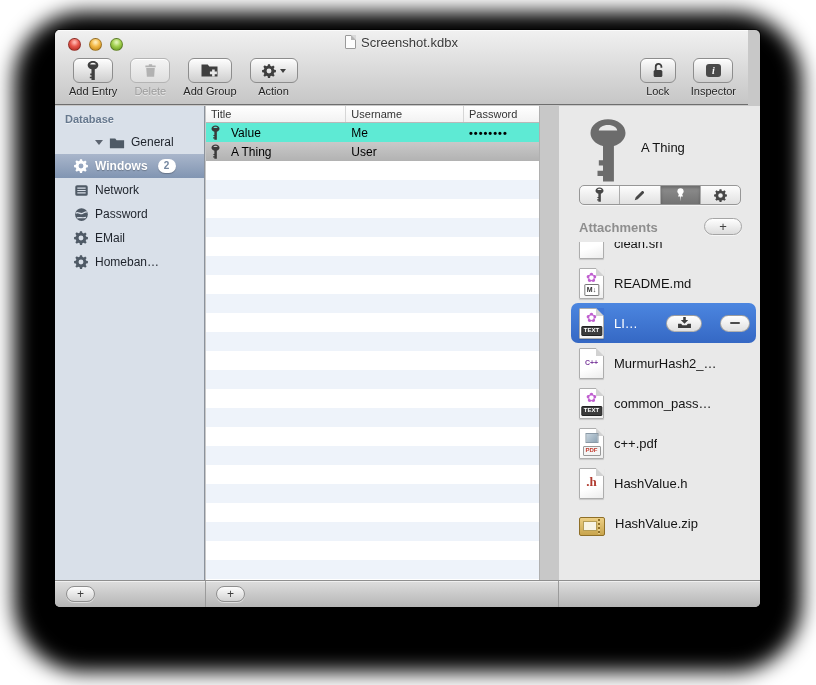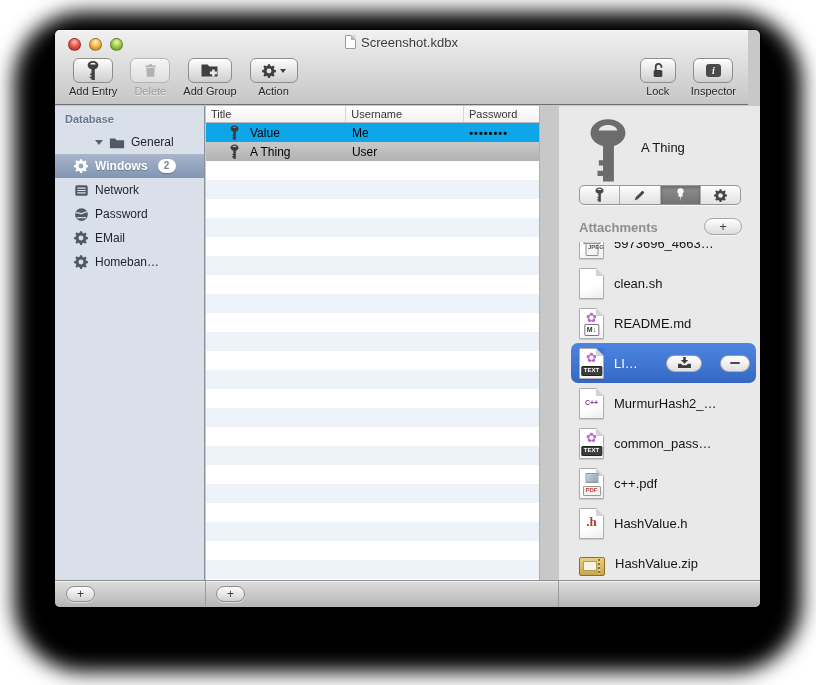--- a/index.html
+++ b/index.html
@@ -53,30 +53,30 @@
        border-top:5px solid #5c6470;margin-left:8px;}
   .sb-child{padding-left:18px;}
   .sb-ic{color:#4f5a66;display:flex;align-items:center;justify-content:center;width:16px;flex:0 0 16px;}
   .sb-row.selected{background:linear-gradient(#a9b6cb,#8195b2);color:#fff;font-weight:bold;
                    text-shadow:0 1px 1px rgba(0,0,0,.25);}
   .sb-row.selected .sb-ic{color:#fff;}
   .badge{margin-left:4px;background:#fff;border-radius:9px;min-width:18px;height:14px;line-height:14px;
          text-align:center;font-size:10px;font-weight:bold;color:#73869f;padding:0 4px;
          text-shadow:none;box-shadow:0 1px 1px rgba(0,0,0,.25);}
 
-  .main{position:absolute;left:151px;top:0;bottom:0;width:334px;background:#0ea5e9;
+  .main{position:absolute;left:151px;top:0;bottom:0;width:334px;background:#5eead4;
         border-right:1px solid #b0b0b0;}
   .thead{height:17px;display:flex;border-bottom:1px solid #b9b9b9;background:linear-gradient(#fff,#f2f2f2);
          font-size:11px;color:#333;}
   .th{display:flex;align-items:center;padding-left:5px;border-right:1px solid #d6d6d6;}
   .c1{width:148px}.c2{width:124px}.c3{width:79px;border-right:none}
   .trow{height:19px;display:flex;align-items:center;font-size:12px;color:#000;}
   .trow.selected{background:linear-gradient(#c9c9c9,#b2b2b2);}
   .td{display:flex;align-items:center;padding-left:5px;overflow:hidden;white-space:nowrap;}
-  .td.first{padding-left:24px;gap:10px;}
+  .td.first{padding-left:5px;gap:10px;}
   .row-key{color:#3a3a3a;flex:0 0 10px;display:flex;}
   .dots{font-weight:bold;letter-spacing:1px;font-size:11px;}
   .stripes{position:absolute;top:55px;bottom:0;left:0;right:0;
            background:repeating-linear-gradient(to bottom,#fff 0 19px,#eef3fa 19px 38px);}
 
   
   .inspector{position:absolute;left:504px;top:0;right:0;bottom:0;background:#e9e9e9;overflow:hidden;}
   .insp-key{position:absolute;left:26px;top:11px;color:#6c6c6c;}
   .insp-title{position:absolute;left:82px;top:34px;font-size:13px;color:#111;}
   .seg{position:absolute;left:20px;top:79px;width:162px;height:20px;display:flex;
@@ -373,27 +373,20 @@
                 <use href="#i-gear"></use>
               </svg>
             </div>
         </div>
 
         <div class="att-header">Attachments</div>
         <div class="att-add">+</div>
 
         <div class="att-list">
           <div class="att-row">
-            <span class="ficon">
-                <span class="photo"></span>
-                <span class="fbadge light">JPEG</span>
-              </span>
-            <span class="att-name">5973696_4663…</span>
-          </div>
-          <div class="att-row">
             <span class="ficon"></span>
             <span class="att-name">clean.sh</span>
           </div>
           <div class="att-row">
             <span class="ficon">
                 <span class="flower">✿</span>
                 <span class="fbadge md">M↓</span>
               </span>
             <span class="att-name">README.md</span>
           </div>

